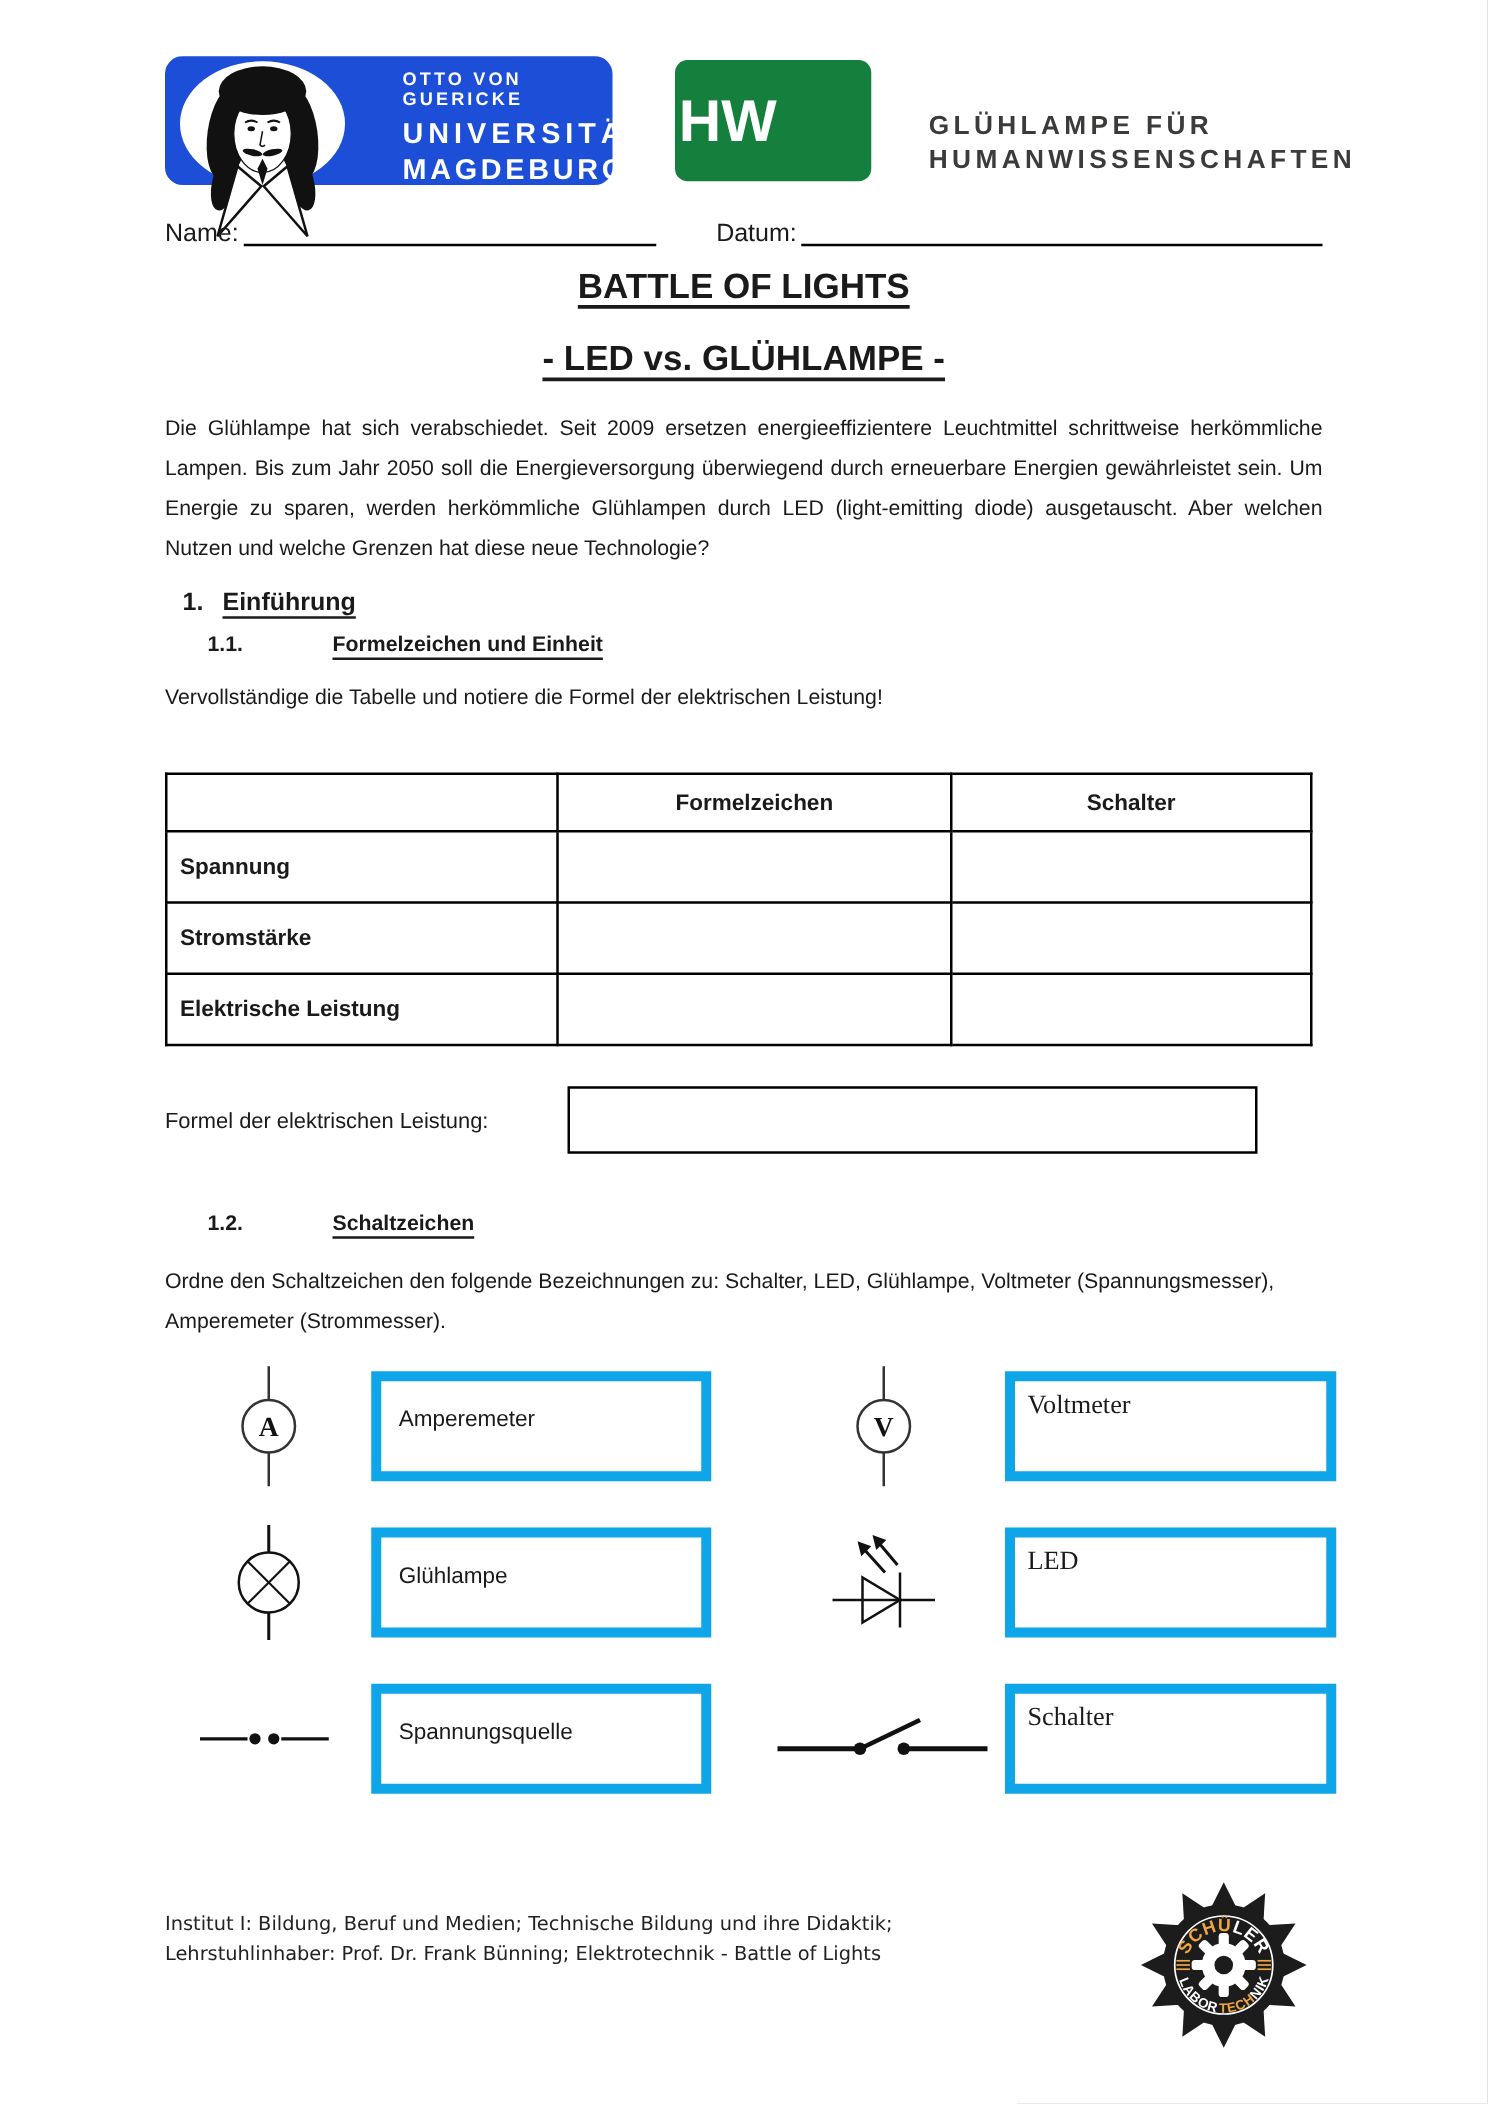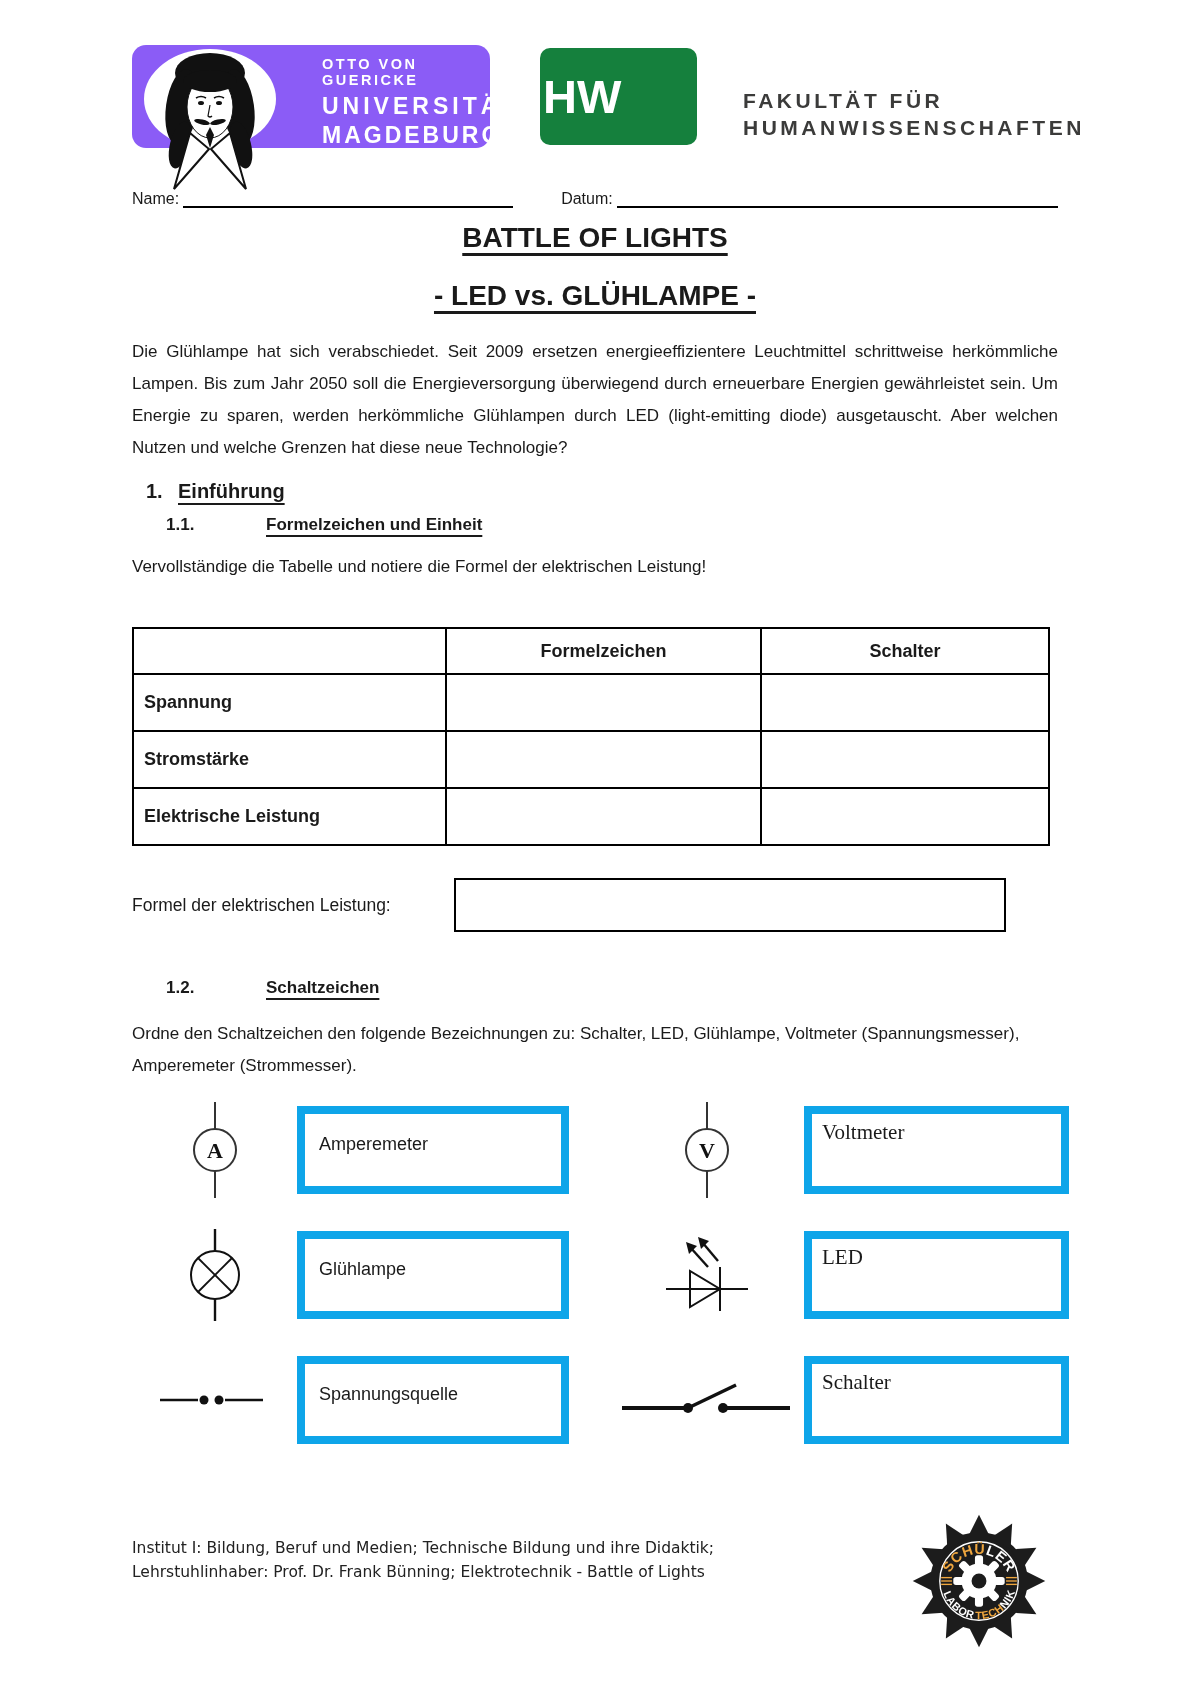--- a/index.html
+++ b/index.html
@@ -2,33 +2,33 @@
 <html><head>
 <meta charset="utf-8">
 <style>
   * { margin:0; padding:0; box-sizing:border-box; }
   body { background:#888; font-family:"Liberation Sans", sans-serif; color:#1a1a1a; }
   .page { width:1190px; height:1683px; background:#fff; margin:0 auto; position:relative;
           padding:0 132px; overflow:hidden; }
 
   
   .header { display:flex; margin-top:45px; height:103px; position:relative; }
-  .ovgu-logo { width:358px; height:103px; background:#8b5cf6; border-radius:14px; position:relative; flex:none; }
+  .ovgu-logo { width:358px; height:103px; background:#1d4ed8; border-radius:14px; position:relative; flex:none; }
   .ovgu-portrait { position:absolute; left:6px; top:2px; overflow:visible; }
   .ovgu-text { position:absolute; left:190px; top:11px; color:#fff; }
   .ovgu-line1 { font-size:14.5px; font-weight:bold; letter-spacing:2.5px; }
   .ovgu-line2 { font-size:23px; font-weight:bold; letter-spacing:4px; margin-top:5px; }
   .ovgu-line3 { font-size:23px; font-weight:bold; letter-spacing:3px; margin-top:2px; }
   .hw-badge { width:157px; height:97px; background:#15803d; border-radius:10px; margin-left:50px; margin-top:3px;
               color:#fff; font-size:47px; font-weight:bold; display:flex; align-items:center; padding-left:3px; flex:none; }
   .faculty { margin-left:46px; padding-top:42px; color:#3B3B3A; font-weight:bold; font-size:21px;
              letter-spacing:3.5px; line-height:1.3; white-space:nowrap; }
 
   
-  .name-row { display:flex; margin-top:42px; align-items:flex-start; font-size:16px; position:relative; z-index:2; }
+  .name-row { display:flex; margin-top:28px; align-items:center; font-size:20px; position:relative; z-index:2; }
   .field-label { font-weight:normal; }
   .fill-line { display:inline-block; border-bottom:2.5px solid #000; height:18px; }
   .line-name { width:330px; margin-left:4px; }
   .line-datum { flex:1; margin-left:4px; }
   .datum-label { margin-left:48px; }
 
   
   .doc-title { text-align:center; font-size:28px; font-weight:bold; margin-top:14px;
                text-decoration:underline; text-decoration-thickness:2.5px; text-underline-offset:6px; }
   .doc-subtitle { text-align:center; font-size:28px; font-weight:bold; margin-top:26px;
@@ -106,21 +106,21 @@
         <path d="M92,86 L108,142 L73,102 Z" fill="#fff" stroke="#111" stroke-width="2"></path>
       </svg>
       <div class="ovgu-text">
         <div class="ovgu-line1">OTTO VON GUERICKE</div>
         <div class="ovgu-line2">UNIVERSITÄT</div>
         <div class="ovgu-line3">MAGDEBURG</div>
       </div>
     </div>
     <div class="hw-badge">HW</div>
     <div class="faculty">
-      <div>FAKULTÄT FÜR</div>
+      <div>GLÜHLAMPE FÜR</div>
       <div>HUMANWISSENSCHAFTEN</div>
     </div>
   </div>
 
   <div class="name-row">
     <span class="field-label">Name:</span>
     <span class="fill-line line-name"></span>
     <span class="field-label datum-label">Datum:</span>
     <span class="fill-line line-datum"></span>
   </div>

